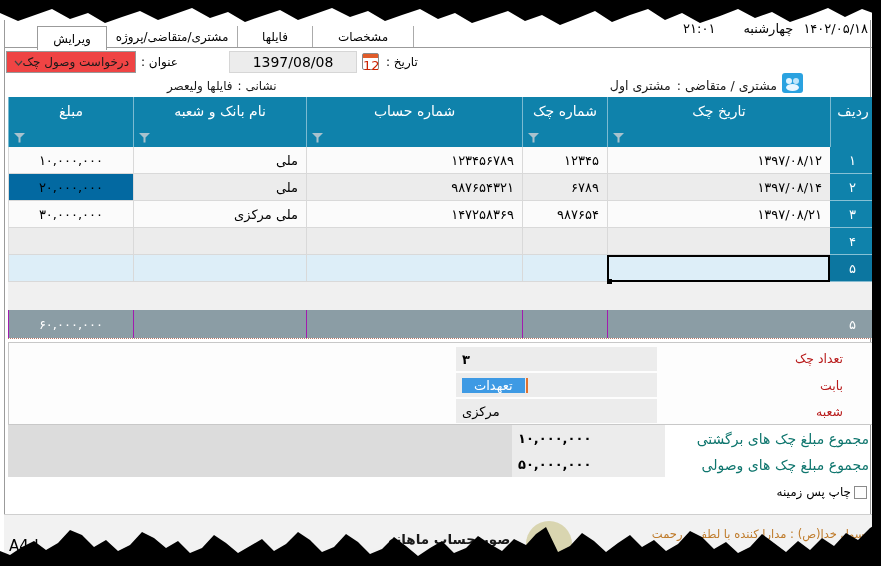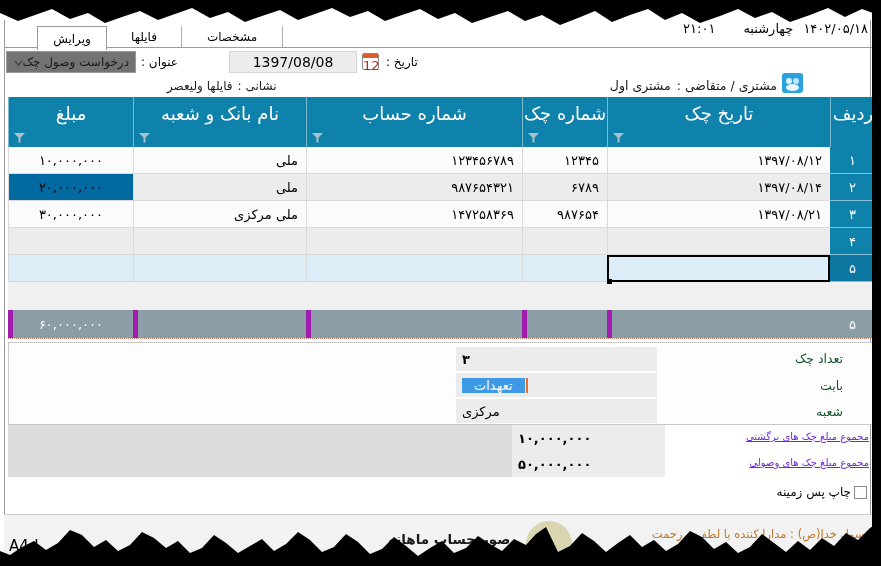--- a/index.html
+++ b/index.html
@@ -12,73 +12,73 @@
   
   .titlebar{top:21px;right:13px;display:flex;gap:10px;font-size:13px;color:#000;}
   .titlebar .time{margin-right:18px;}
   
   .tabstrip{top:26px;left:5px;height:21px;display:flex;direction:ltr;z-index:3;margin-left:32px;}
   .tab{display:flex;align-items:center;justify-content:center;height:21px;color:#000;
        border-right:1px solid #ababab;background:transparent;cursor:default;}
   .tab.active{background:#fff;border:1px solid #9b9b9b;border-bottom:none;height:23px;z-index:4;}
   .tab-baseline{top:47px;left:4px;width:868px;border-top:1px solid #9b9b9b;z-index:2;}
   
-  .select{left:6px;top:51px;width:130px;height:22px;background:#737373;border:1px solid #999;
+  .select{left:6px;top:51px;width:130px;height:22px;background:#ef4444;border:1px solid #999;
           display:flex;align-items:center;padding:0 6px;box-sizing:border-box;}
   .select .chev{position:absolute;left:7px;top:8px;}
   .lbl{color:#000;}
   .lbl-onvan{left:141px;top:55px;}
   .date-input{left:229px;top:51px;width:128px;height:22px;background:#ececec;border:1px solid #d6d6d6;
               box-sizing:border-box;display:flex;align-items:center;justify-content:center;
               font-size:14px;direction:ltr;color:#000;}
   .cal-icon{left:362px;top:53px;width:15px;height:15px;border:1px solid #8a8a8a;background:#fff;border-radius:2px;}
   .cal-icon .bar{position:absolute;top:0;left:0;right:0;height:4px;background:#e05c2a;}
   .cal-icon .num{position:absolute;left:0;right:0;top:4px;text-align:right;font-size:13px;color:#cc2200;direction:ltr;}
   .lbl-tarikh{left:386px;top:55px;text-align:center;}
   
   .cust-icon{left:782px;top:73px;width:21px;height:20px;border-radius:3px;background:#2aa2e0;}
   .cust-row{right:104px;top:78px;display:flex;gap:6px;font-size:12.5px;}
   .addr-row{left:167px;top:79px;display:flex;gap:5px;}
   
   .grid{left:8px;top:97px;width:867px;direction:rtl;display:grid;
         grid-template-columns:45px 223px 85px 216px 173px 125px;}
-  .hcell{position:relative;height:50px;background:#0f82ab;color:#fff;font-size:18px;
+  .hcell{position:relative;height:50px;background:#0f82ab;color:#fff;font-size:14px;
          display:flex;justify-content:center;padding-top:6px;box-sizing:border-box;
          border-left:1px solid rgba(255,255,255,.45);}
   .hcell .funnel{position:absolute;bottom:4px;left:5px;}
   .cell{height:27px;box-sizing:border-box;border-left:1px solid #d9d9d9;border-bottom:1px solid #d9d9d9;
         display:flex;align-items:center;font-size:13px;color:#000;}
   .cell.num{justify-content:flex-start;padding-right:8px;}
   .cell.amount{padding-right:30px;}
   .cell.rownum{background:#0f82ab;color:#fff;justify-content:center;border-bottom:1px solid rgba(255,255,255,.5);
                border-left:none;}
   .r-odd  .cell{background:#fbfbfb;}
   .sel-cell{outline:2px solid #000;outline-offset:-2px;position:relative;z-index:1;}
   .sel-cell::after{content:"";position:absolute;left:-1px;bottom:-3px;width:5px;height:5px;background:#000;}
   .table-gap{left:8px;top:282px;width:867px;height:28px;background:#f0f0f0;}
   
   .summary{left:8px;top:310px;width:867px;direction:rtl;display:grid;
            grid-template-columns:45px 223px 85px 216px 173px 125px;border-bottom:1px dotted #bb7766;}
-  .scell{height:28px;background:#8b9da5;color:#fff;border-left:5px solid #a21caf;box-sizing:border-box;
+  .scell{height:28px;background:#8b9da5;color:#fff;border-left:1px solid #a21caf;box-sizing:border-box;
          display:flex;align-items:center;font-size:13px;}
   .scell.amount{padding-right:30px;}
   .scell.rownum{justify-content:center;border-left:none;}
   
   .panel{left:8px;top:342px;width:864px;height:81px;background:#fdfdfd;border:1px solid #c8c8c8;}
-  .det-label{right:38px;color:#14532d;font-size:12.5px;}
+  .det-label{right:38px;color:#b91c1c;font-size:12.5px;}
   .valbox{left:456px;width:201px;height:24px;background:#ececec;direction:ltr;text-align:left;
           display:flex;align-items:center;padding-left:6px;box-sizing:border-box;font-size:13px;color:#000;}
   .valbox .bold{font-weight:bold;}
   .sel-text{background:#3e9ae4;color:#fff;padding:0 12px;}
   .caret{display:inline-block;width:2px;height:15px;background:#e0722f;vertical-align:middle;margin-left:1px;}
   
   .totals-band{left:8px;top:425px;width:504px;height:52px;background:#dcdcdc;}
   .totbox{left:512px;width:153px;height:26px;background:#ececec;direction:ltr;display:flex;
           align-items:center;padding-left:6px;box-sizing:border-box;font-weight:bold;font-size:13px;color:#000;}
-  .tot-label{right:12px;font-size:10px;color:#6d28d9;text-decoration:underline;}
+  .tot-label{right:12px;font-size:14px;color:#0f766e;}
   
   .chk{left:854px;top:486px;width:11px;height:11px;border:1px solid #8a8a8a;background:#fdfdfd;}
   .chk-label{right:30px;top:485px;color:#000;}
   
   .statusbar{left:4px;top:514px;width:868px;height:52px;background:#f2f2f2;border-top:1px solid #cfcfcf;}
   .hadith{right:11px;top:527px;color:#bf7b2a;font-size:11.5px;}
   .report-name{left:388px;top:531px;font-weight:bold;font-size:13.5px;color:#1a1a1a;}
   .logo-circle{left:526px;top:521px;width:46px;height:46px;border-radius:50%;background:#d9d5b0;}
   .paper{left:9px;top:537px;font-size:15px;color:#000;direction:ltr;}
   
@@ -94,20 +94,21 @@
 
   <div class="abs titlebar">
     <span>۱۴۰۲/۰۵/۱۸</span>
     <span>چهارشنبه</span>
     <span class="time">۲۱:۰۱</span>
   </div>
 
   <div class="abs tab-baseline"></div>
   <div class="abs tabstrip">
     <div class="tab active" style="width:68px">ویرایش</div>
+    <div class="tab" style="width:130px">مشتری/متقاضی/پروژه</div>
     <div class="tab" style="width:74px">فایلها</div>
     <div class="tab" style="width:100px">مشخصات</div>
   </div>
 
   <div class="abs select">
     <span>درخواست وصول چک</span>
     <svg class="chev" width="9" height="6" viewBox="0 0 9 6">
       <polyline points="1,1 4.5,5 8,1" fill="none" stroke="#444" stroke-width="1.2"></polyline>
     </svg>
   </div>

